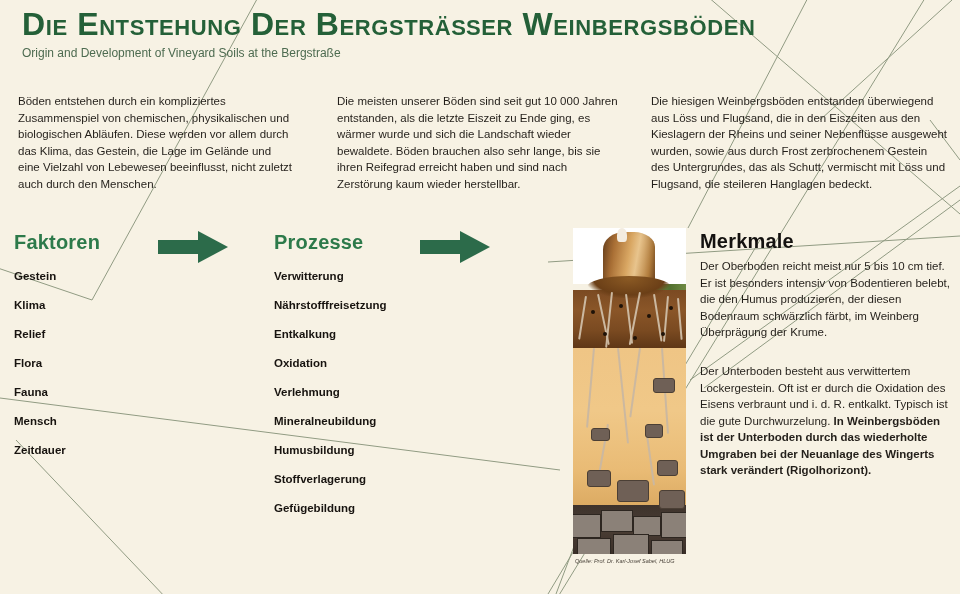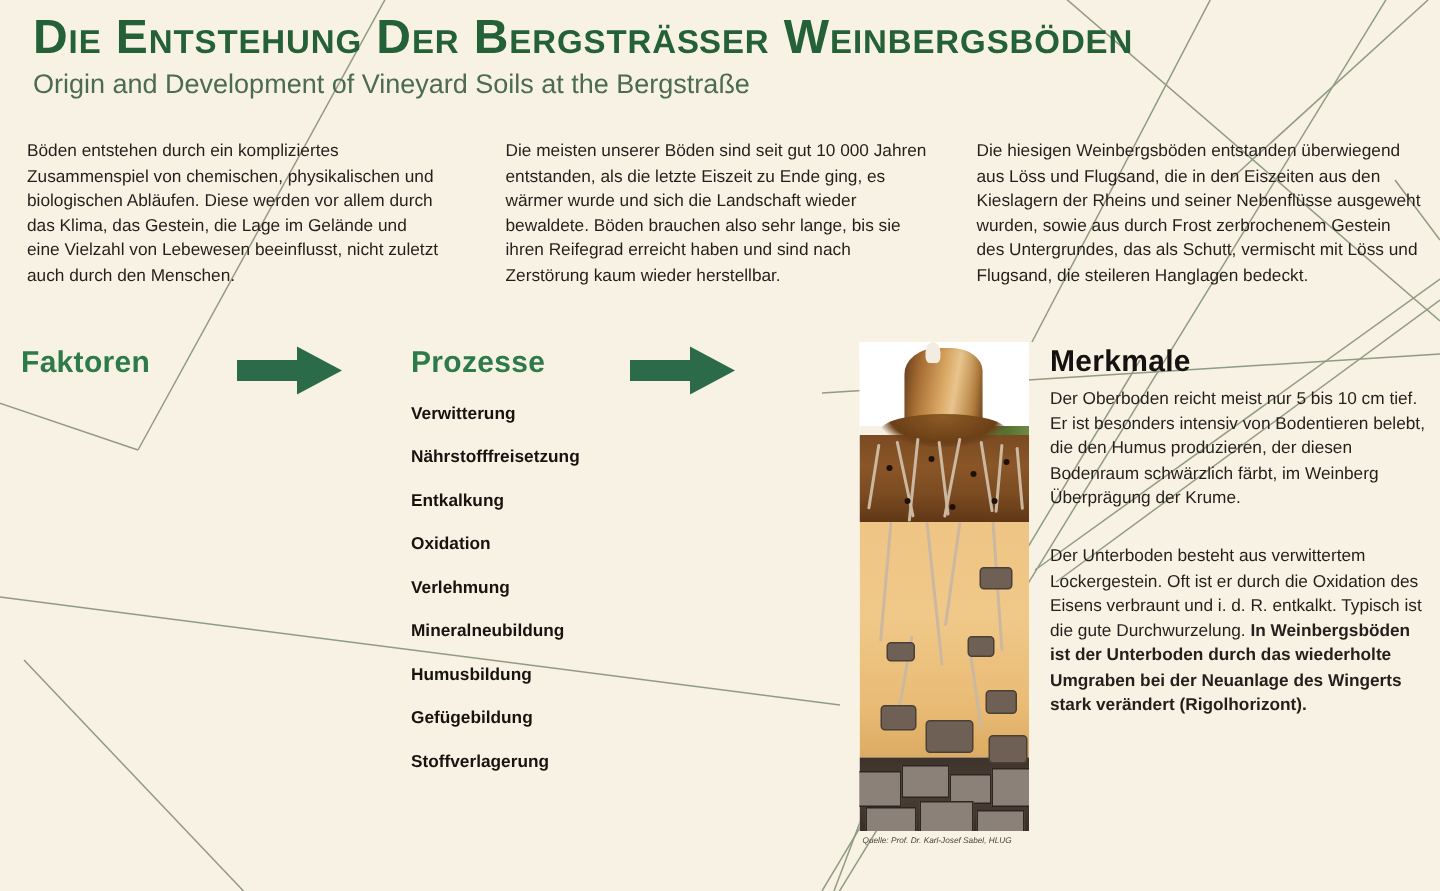--- a/index.html
+++ b/index.html
@@ -39,21 +39,21 @@
     letter-spacing: 0.6px;
     color: #246038;
     font-variant: small-caps;
     text-transform: capitalize;
     white-space: nowrap;
   }
   .subtitle {
     position: absolute;
     left: 22px;
     top: 46px;
-    font-size: 18px;
+    font-size: 12px;
     font-weight: normal;
     color: #4d6b50;
     white-space: nowrap;
   }
 
   
   .intro {
     position: absolute;
     font-size: 11.5px;
     line-height: 16.6px;
@@ -240,36 +240,45 @@
   </svg>
 
   <div class="title">Die Entstehung der Bergsträßer Weinbergsböden</div>
   <div class="subtitle">Origin and Development of Vineyard Soils at the Bergstraße</div>
 
   <div class="intro" id="intro-col-1">Böden entstehen durch ein kompliziertes Zusammenspiel von chemischen, physikalischen und biologischen Abläufen. Diese werden vor allem durch das Klima, das Gestein, die Lage im Gelände und eine Vielzahl von Lebewesen beeinflusst, nicht zuletzt auch durch den Menschen.</div>
   <div class="intro" id="intro-col-2">Die meisten unserer Böden sind seit gut 10 000 Jahren entstanden, als die letzte Eiszeit zu Ende ging, es wärmer wurde und sich die Landschaft wieder bewaldete. Böden brauchen also sehr lange, bis sie ihren Reifegrad erreicht haben und sind nach Zerstörung kaum wieder herstellbar.</div>
   <div class="intro" id="intro-col-3">Die hiesigen Weinbergsböden entstanden überwiegend aus Löss und Flugsand, die in den Eiszeiten aus den Kieslagern der Rheins und seiner Nebenflüsse ausgeweht wurden, sowie aus durch Frost zerbrochenem Gestein des Untergrundes, das als Schutt, vermischt mit Löss und Flugsand, die steileren Hanglagen bedeckt.</div>
 
   <div class="col-heading" id="heading-faktoren">Faktoren</div>
+  <ul class="item-list" id="list-faktoren">
+    <li>Gestein</li>
+    <li>Klima</li>
+    <li>Relief</li>
+    <li>Flora</li>
+    <li>Fauna</li>
+    <li>Mensch</li>
+    <li>Zeitdauer</li>
+  </ul>
 
   <svg class="arrow" id="arrow-1" viewBox="0 0 70 34" xmlns="http://www.w3.org/2000/svg">
     <polygon points="0,10 40,10 40,1 70,17 40,33 40,24 0,24" fill="#2c6b4a"></polygon>
   </svg>
 
   <div class="col-heading" id="heading-prozesse">Prozesse</div>
   <ul class="item-list" id="list-prozesse">
     <li>Verwitterung</li>
     <li>Nährstofffreisetzung</li>
     <li>Entkalkung</li>
     <li>Oxidation</li>
     <li>Verlehmung</li>
     <li>Mineralneubildung</li>
     <li>Humusbildung</li>
+    <li>Stoffverlagerung</li>
     <li>Gefügebildung</li>
-    <li>Stoffverlagerung</li>
   </ul>
 
   <svg class="arrow" id="arrow-2" viewBox="0 0 70 34" xmlns="http://www.w3.org/2000/svg">
     <polygon points="0,10 40,10 40,1 70,17 40,33 40,24 0,24" fill="#2c6b4a"></polygon>
   </svg>
 
   <div id="soil-figure">
     <div id="soil-image">
       <div class="soil-layer" id="soil-sky"></div>
       <div class="soil-layer" id="soil-grass"></div>

